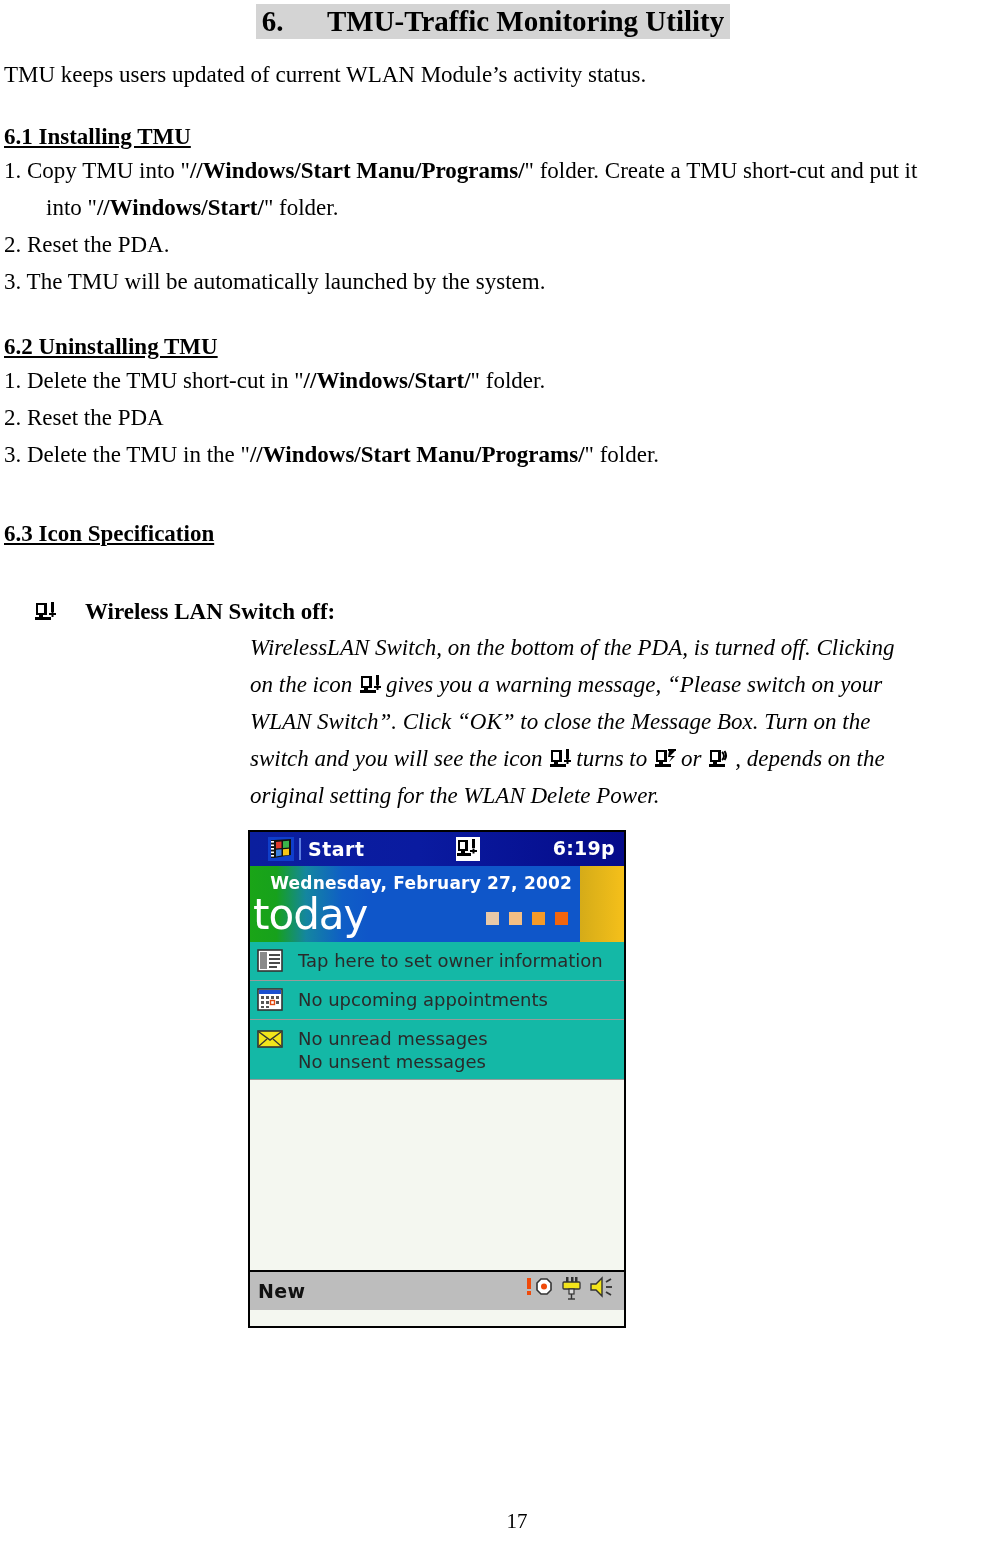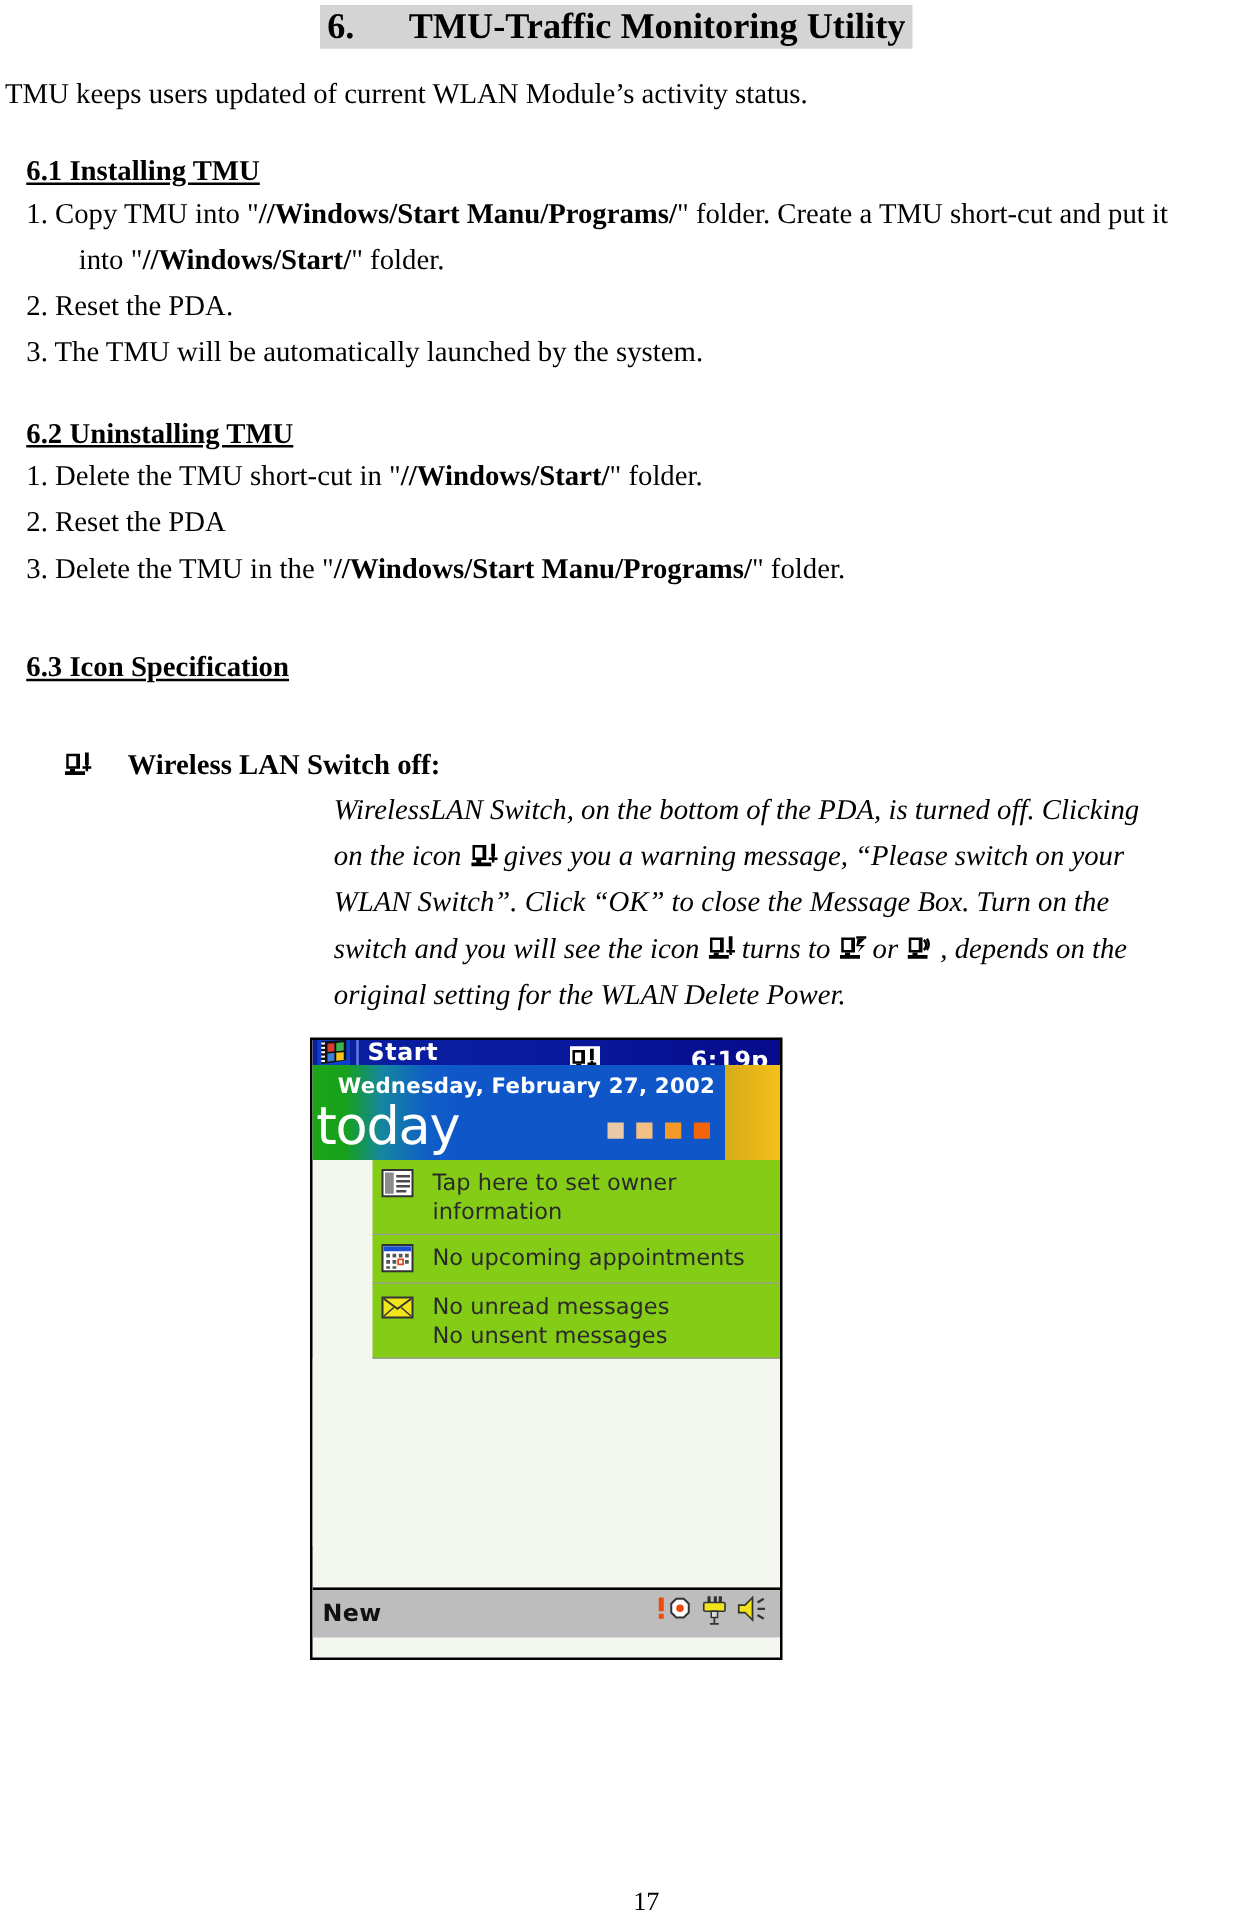--- a/index.html
+++ b/index.html
@@ -47,21 +47,21 @@
 
   
   .sec-head {
     font-size: 23px;
     font-weight: bold;
     text-decoration: underline;
     margin: 0 0 0 4px;
     line-height: 30px;
     display: inline-block;
   }
-  .sec-block { margin-top: 0; padding-left: 17px; }
+  .sec-block { margin-top: 0; }
 
   .step {
     font-size: 23px;
     line-height: 37px;
     margin-left: 4px;
     padding-right: 4px;
   }
   .step .cont {
     display: block;
     text-indent: 42px;
@@ -108,27 +108,28 @@
     width: 378px;
     height: 498px;
     border: 2px solid #000000;
     background: #f4f7f0;
     position: relative;
     box-sizing: border-box;
     font-family: "DejaVu Sans", "Liberation Sans", sans-serif;
     overflow: hidden;
   }
   .pda-titlebar {
-    height: 20px;
+    height: 34px;
     background: #000b8c;
     background: linear-gradient(90deg,#0b1f9e 0%, #0a1ba0 45%, #050b8a 100%);
     display: flex;
     align-items: center;
     color: #ffffff;
     position: relative;
+    padding-left: 14px;
   }
   .start-btn {
     display: flex;
     align-items: center;
     height: 34px;
     padding-left: 4px;
   }
   .win-flag {
     width: 26px; height: 24px;
     position: relative;
@@ -197,22 +198,21 @@
   .today-squares {
     position: absolute;
     right: 12px; top: 46px;
     display: flex;
     gap: 10px;
   }
   .today-squares i { display:block; width: 13px; height: 13px; }
 
   .today-list {
     position: relative;
-    background: #84cc16;
-    margin-left: 48px;
+    background: #14b8a6;
   }
   .trow {
     display: flex;
     align-items: flex-start;
     border-bottom: 1px solid #9a9a9a;
     padding: 6px 0 6px 4px;
     min-height: 26px;
   }
   .trow:last-child { border-bottom: 1px solid #9a9a9a; }
   .trow .ic {

